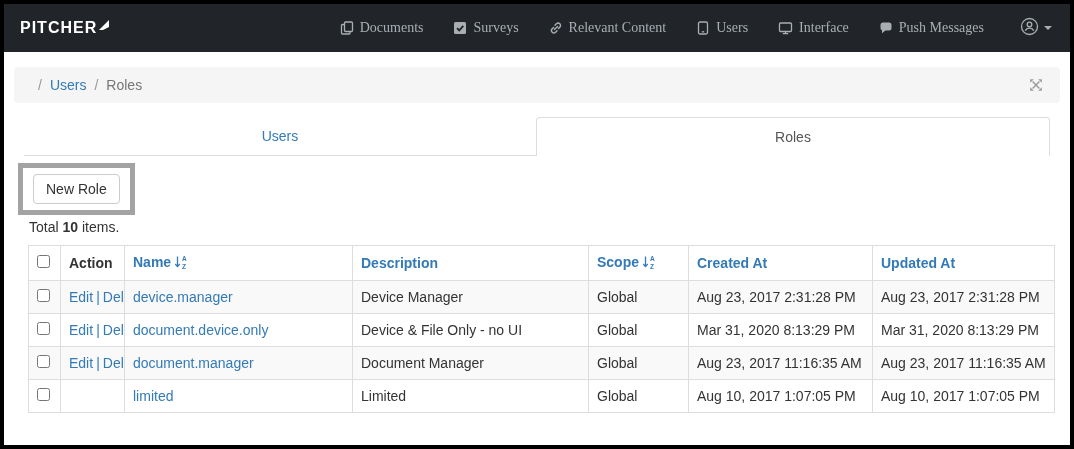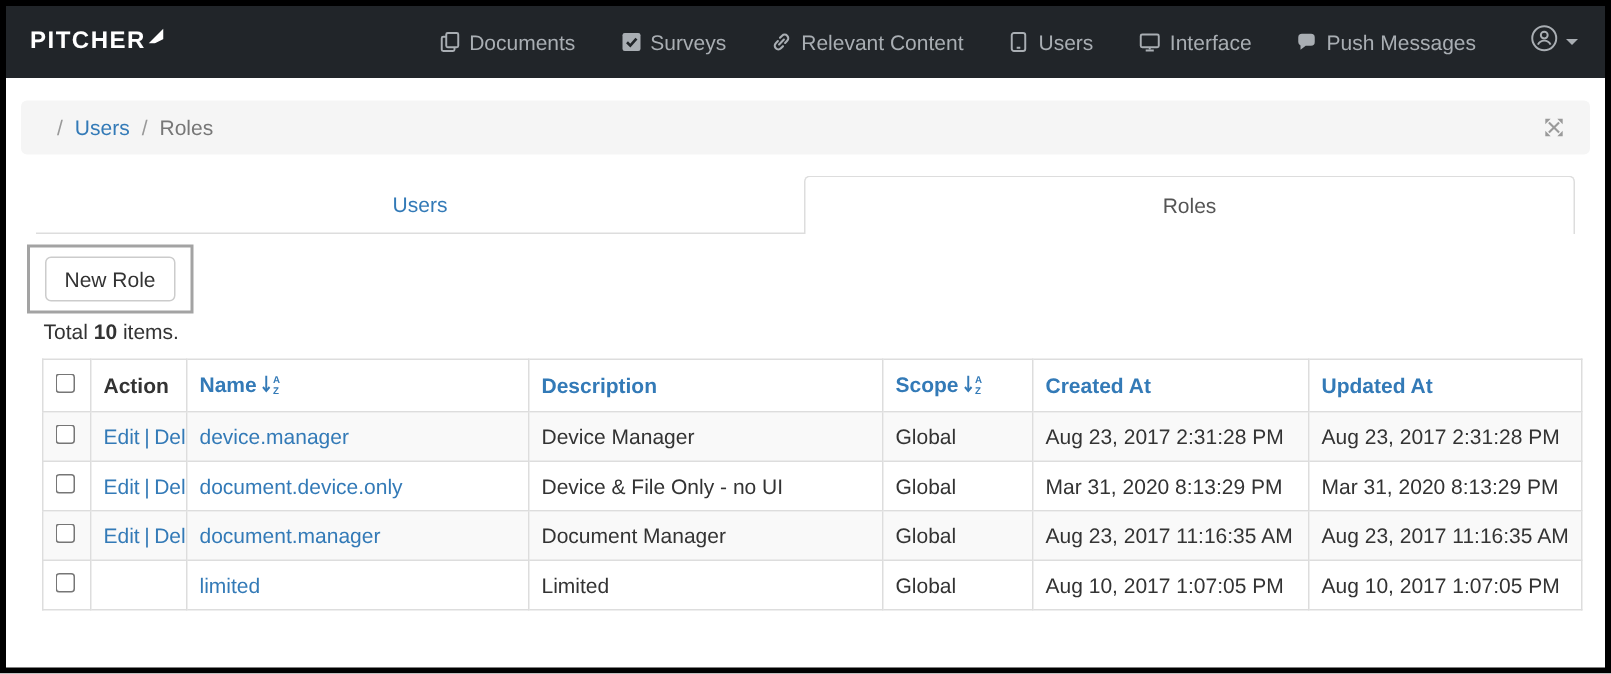--- a/index.html
+++ b/index.html
@@ -29,20 +29,21 @@
     letter-spacing: 1px;
     position: relative;
     padding-right: 12px;
   }
   .logo-mark { position: absolute; top: -3px; right: 0; }
   .nav-menu {
     margin-left: auto;
     display: flex;
     align-items: center;
     gap: 30px;
+    font-family: Liberation Serif, serif;
   }
   .nav-item {
     color: #a9aeb3;
     font-size: 14px;
     display: flex;
     align-items: center;
     gap: 6px;
     cursor: pointer;
     white-space: nowrap;
   }
@@ -92,21 +93,21 @@
     border: 1px solid #ddd;
     border-bottom: none;
     border-radius: 4px 4px 0 0;
     cursor: default;
   }
 
   
   .annotation-box {
     display: inline-block;
     margin: 7px 0 0 14px;
-    border: 2px solid #a3a3a3;
+    border: 5px solid #a3a3a3;
     padding: 6px 10px;
     background: #fff;
   }
   .btn-new-role {
     font-family: "Liberation Sans", sans-serif;
     font-size: 14px;
     color: #333;
     background: #fff;
     border: 1px solid #ccc;
     border-radius: 4px;

